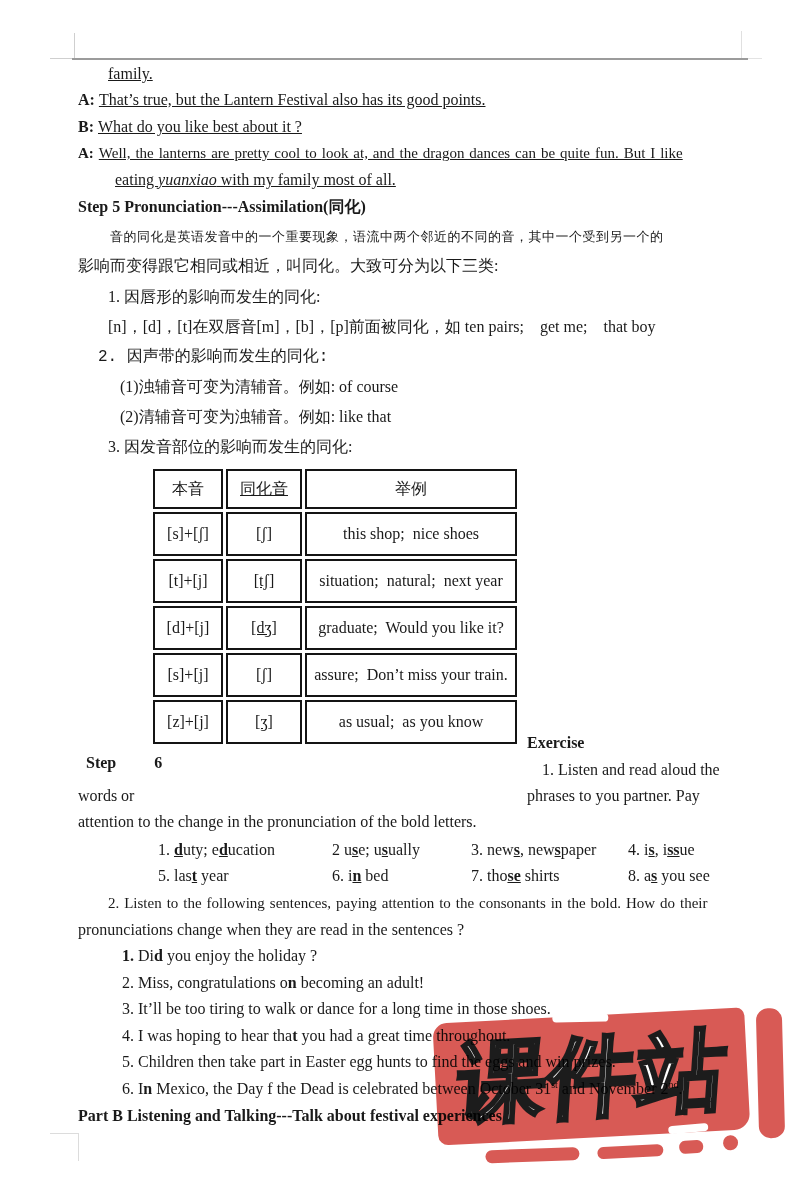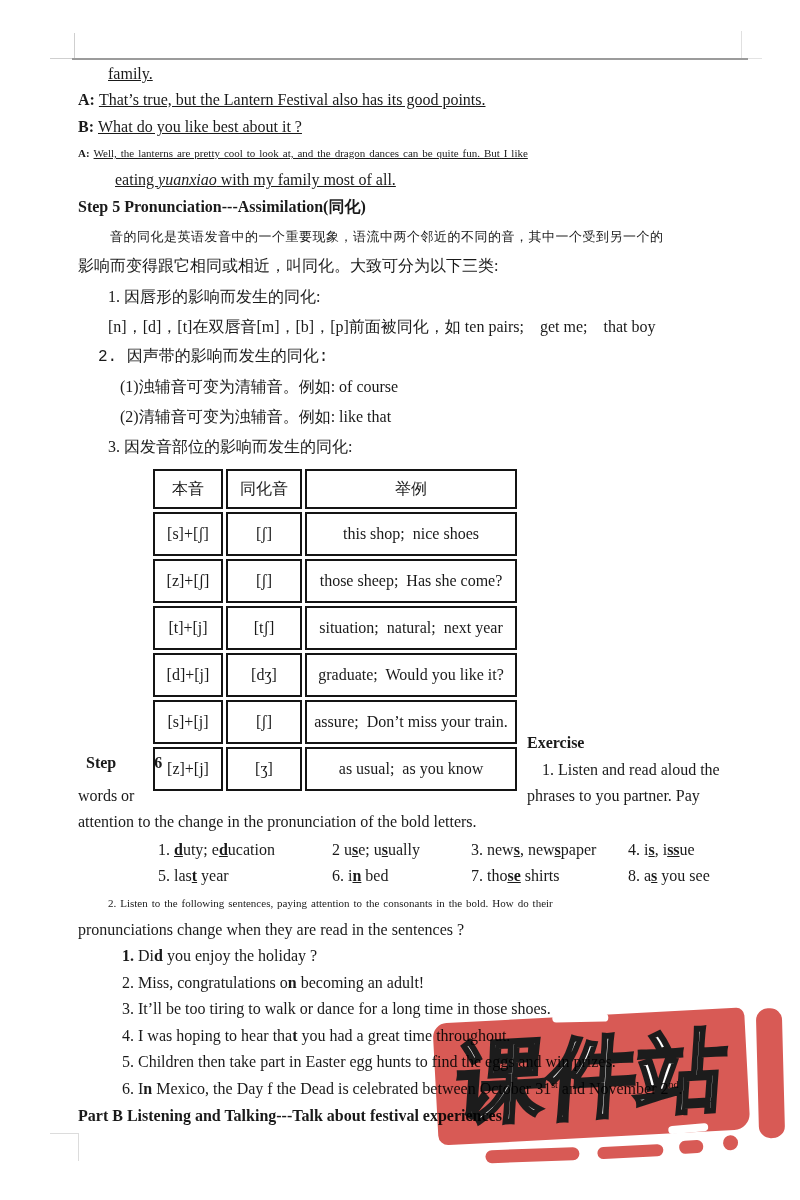--- a/index.html
+++ b/index.html
@@ -6,36 +6,36 @@
   body{
     width:800px;height:1200px;position:relative;overflow:hidden;
     background:#ffffff;color:#1a1a1a;
     font-family:"Liberation Serif","DejaVu Serif",serif;
   }
   .line{position:absolute;font-size:16px;line-height:20px;white-space:pre;}
   .b{font-weight:bold;}
   .u{text-decoration:underline;}
   .i{font-style:italic;}
   .sup{vertical-align:super;font-size:10px;line-height:0;}
-  .stretch{font-size:11px;word-spacing:1.2px;}
+  .stretch{font-size:15px;word-spacing:1.2px;}
   .cnjust{font-size:13px;letter-spacing:0.5px;}
   
   .mark{position:absolute;}
   
   #assim-table{
     position:absolute;left:150px;top:466px;
     border-collapse:separate;border-spacing:3px;background:#fff;
   }
   #assim-table td{
     border:2px solid #141414;text-align:center;vertical-align:middle;
     font-size:16px;white-space:pre;padding:0 4px;height:40px;margin-left:8px;
   }
   #assim-table tr.hdr td{height:36px;}
   #assim-table td.c1{width:58px;}
-  #assim-table td.c2{width:64px;}
+  #assim-table td.c2{width:64px;text-decoration:underline;}
   #assim-table td.c3{width:200px;}
   
   .stamp{
     position:absolute;left:436px;top:1000px;width:370px;height:175px;
     transform:rotate(-3deg);mix-blend-mode:multiply;
   }
   .stamp .piece{position:absolute;background:#d85a55;}
   .stamp .band{left:0;top:14px;width:312px;height:122px;border-radius:14px 8px 16px 10px;}
   .stamp .bar-right{left:322px;top:16px;width:26px;height:130px;border-radius:12px;transform:rotate(1.5deg);}
   .stamp .dash1{left:46px;top:144px;width:94px;height:13px;border-radius:7px;transform:rotate(1deg);}
@@ -84,25 +84,20 @@
   <tbody>
     <tr class="hdr">
       <td class="c1">本音</td>
       <td class="c2">同化音</td>
       <td class="c3">举例</td>
     </tr>
     <tr>
       <td class="c1">[s]+[ʃ]</td>
       <td class="c2">[ʃ]</td>
       <td class="c3">this shop;  nice shoes</td>
-    </tr>
-    <tr>
-      <td class="c1">[z]+[ʃ]</td>
-      <td class="c2">[ʃ]</td>
-      <td class="c3">those sheep;  Has she come?</td>
     </tr>
     <tr>
       <td class="c1">[t]+[j]</td>
       <td class="c2">[tʃ]</td>
       <td class="c3">situation;  natural;  next year</td>
     </tr>
     <tr>
       <td class="c1">[d]+[j]</td>
       <td class="c2">[dʒ]</td>
       <td class="c3">graduate;  Would you like it?</td>

